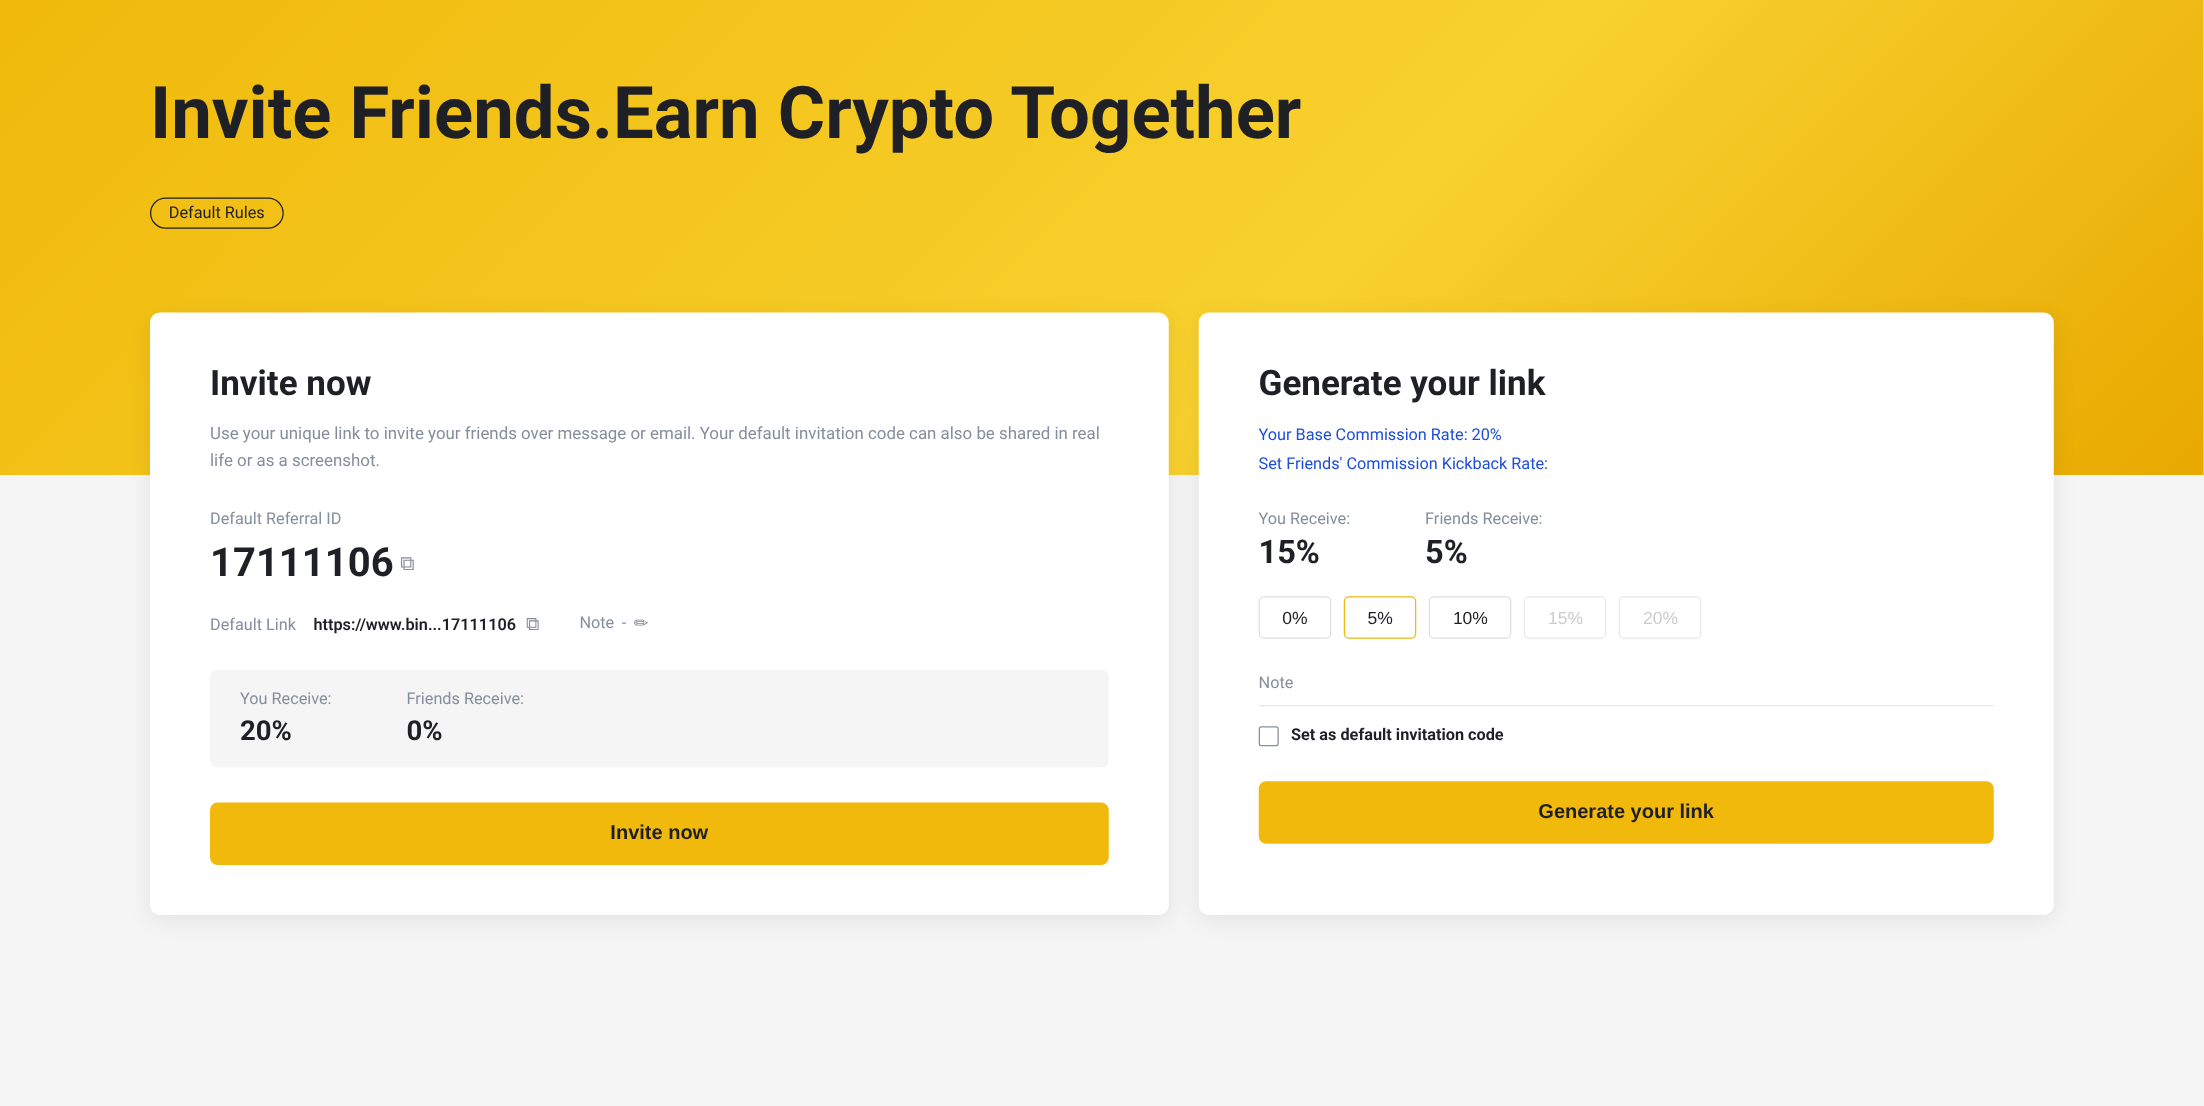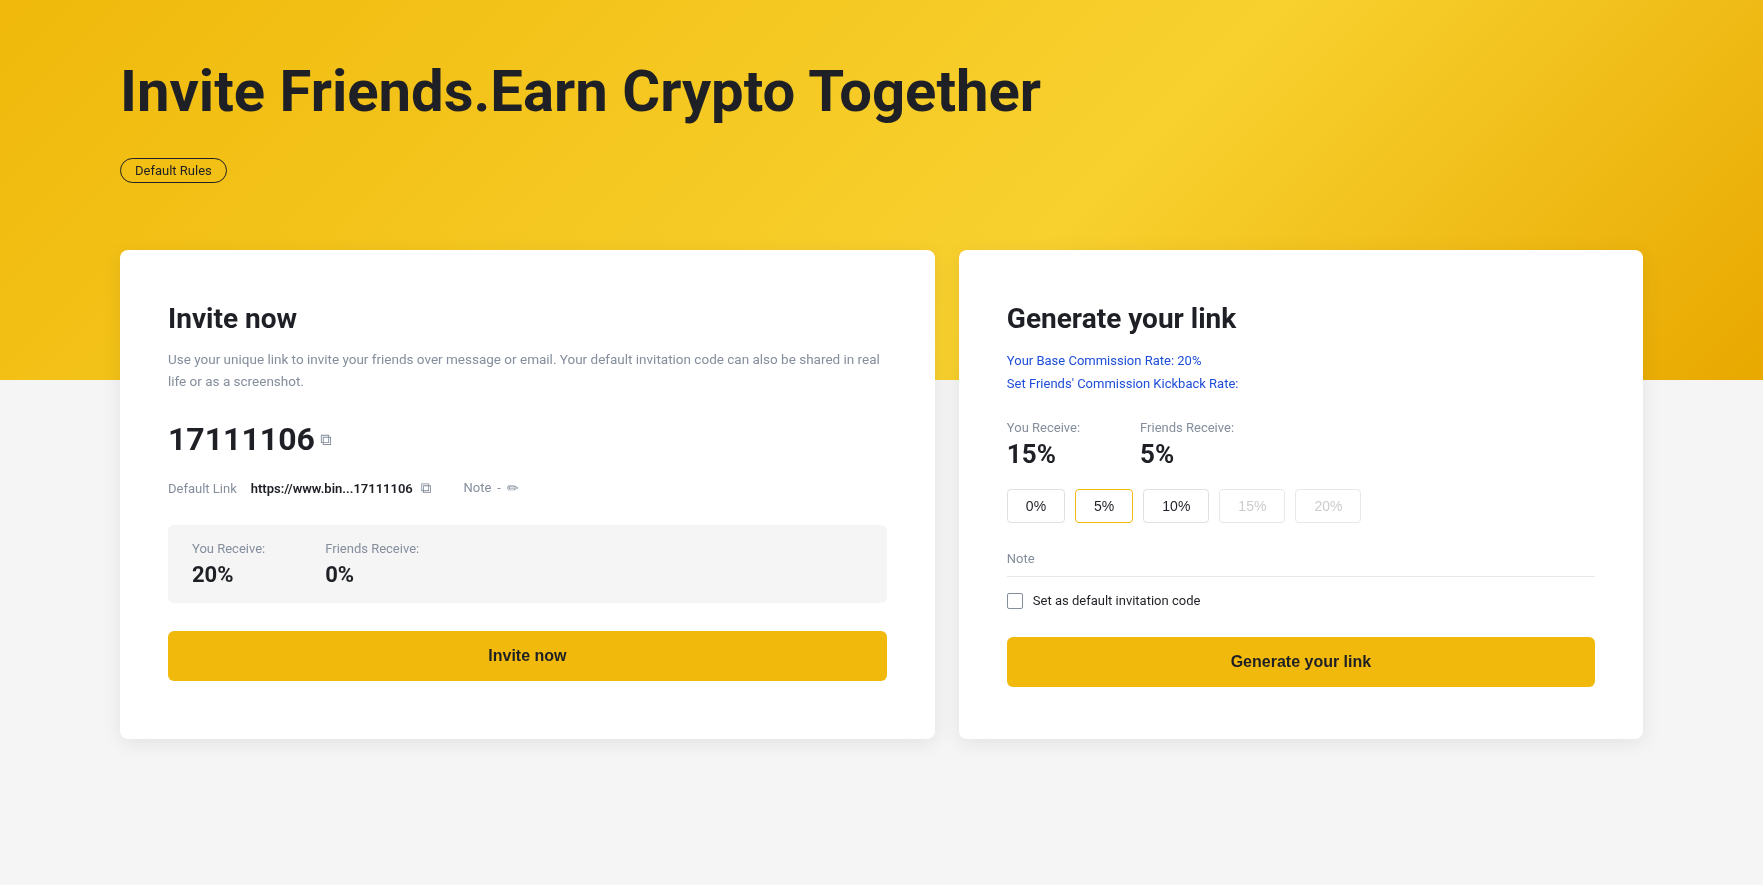--- a/index.html
+++ b/index.html
@@ -47,21 +47,21 @@
       gap: 24px;
       padding: 0 120px;
       margin-top: -130px;
       position: relative;
       z-index: 10;
     }
 
     .card {
       background: #fff;
       border-radius: 8px;
-      padding: 52px 48px;
+      padding: 40px 48px;
       flex: 1;
       box-shadow: 0 4px 20px rgba(0,0,0,0.08);
     }
 
     .card-left {
       flex: 1.1;
     }
 
     .card-right {
       flex: 0.9;
@@ -254,20 +254,21 @@
       font-size: 13px;
       color: #848E9C;
       margin-bottom: 10px;
     }
 
     .default-code-row {
       display: flex;
       align-items: center;
       gap: 10px;
       margin-bottom: 28px;
+      font-weight: bold;
     }
 
     .checkbox-icon {
       width: 16px;
       height: 16px;
       border: 1.5px solid #848E9C;
       border-radius: 2px;
       cursor: pointer;
       display: inline-block;
       background: #fff;
@@ -305,20 +306,21 @@
   <h1 class="hero-title">Invite Friends.Earn Crypto Together</h1>
   <a class="detailed-rules-btn">Default Rules</a>
 </div>
 
 <div class="cards-container">
 
   <div class="card card-left">
     <h2 class="card-title">Invite now</h2>
     <p class="card-desc">Use your unique link to invite your friends over message or email. Your default invitation code can also be shared in real life or as a screenshot.</p>
 
+    <div class="label-text">Default Referral ID</div>
 
     <div class="referral-id-row">
       <span class="referral-id">17111106</span>
       <span class="copy-icon">⧉</span>
     </div>
 
     <div class="link-row">
       <div>
         <span class="link-label">Default Link</span>
         <span class="link-value" style="margin-left:10px;">https://www.bin...17111106</span>

